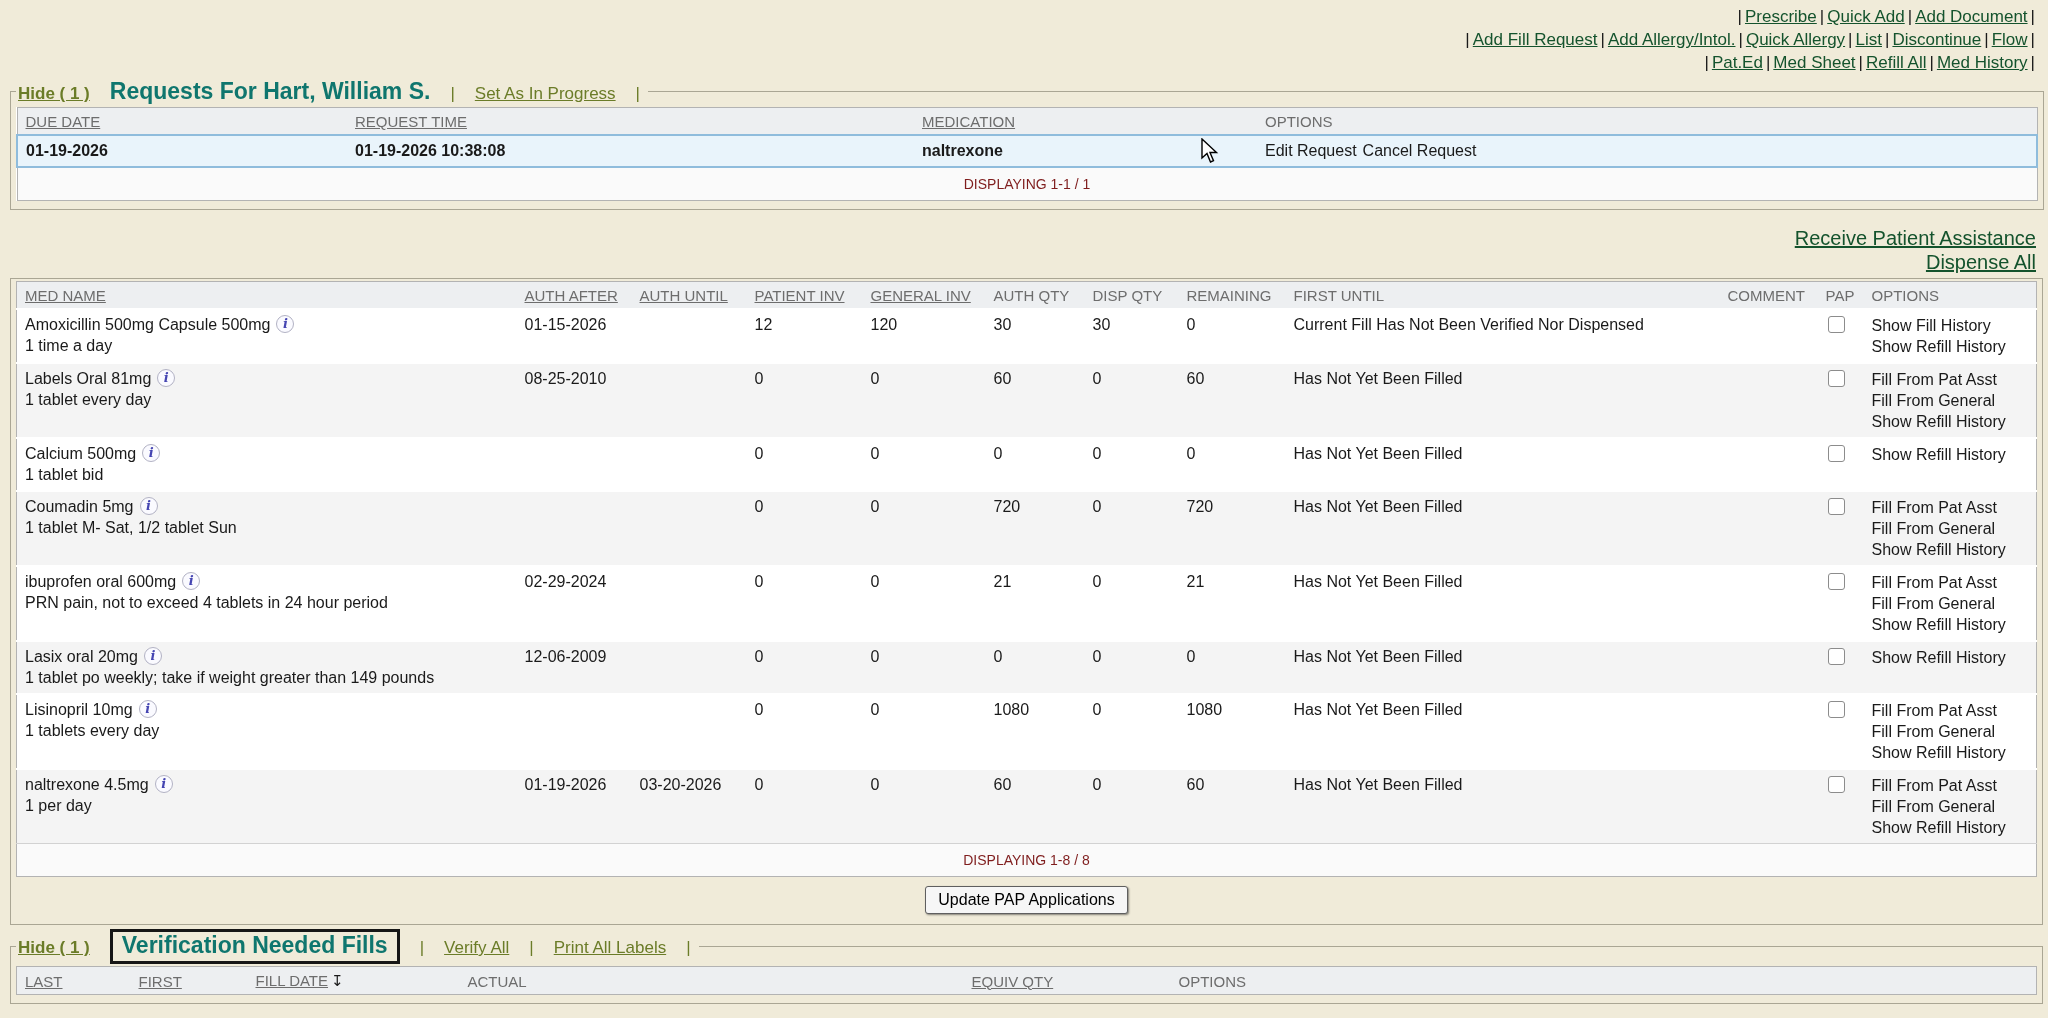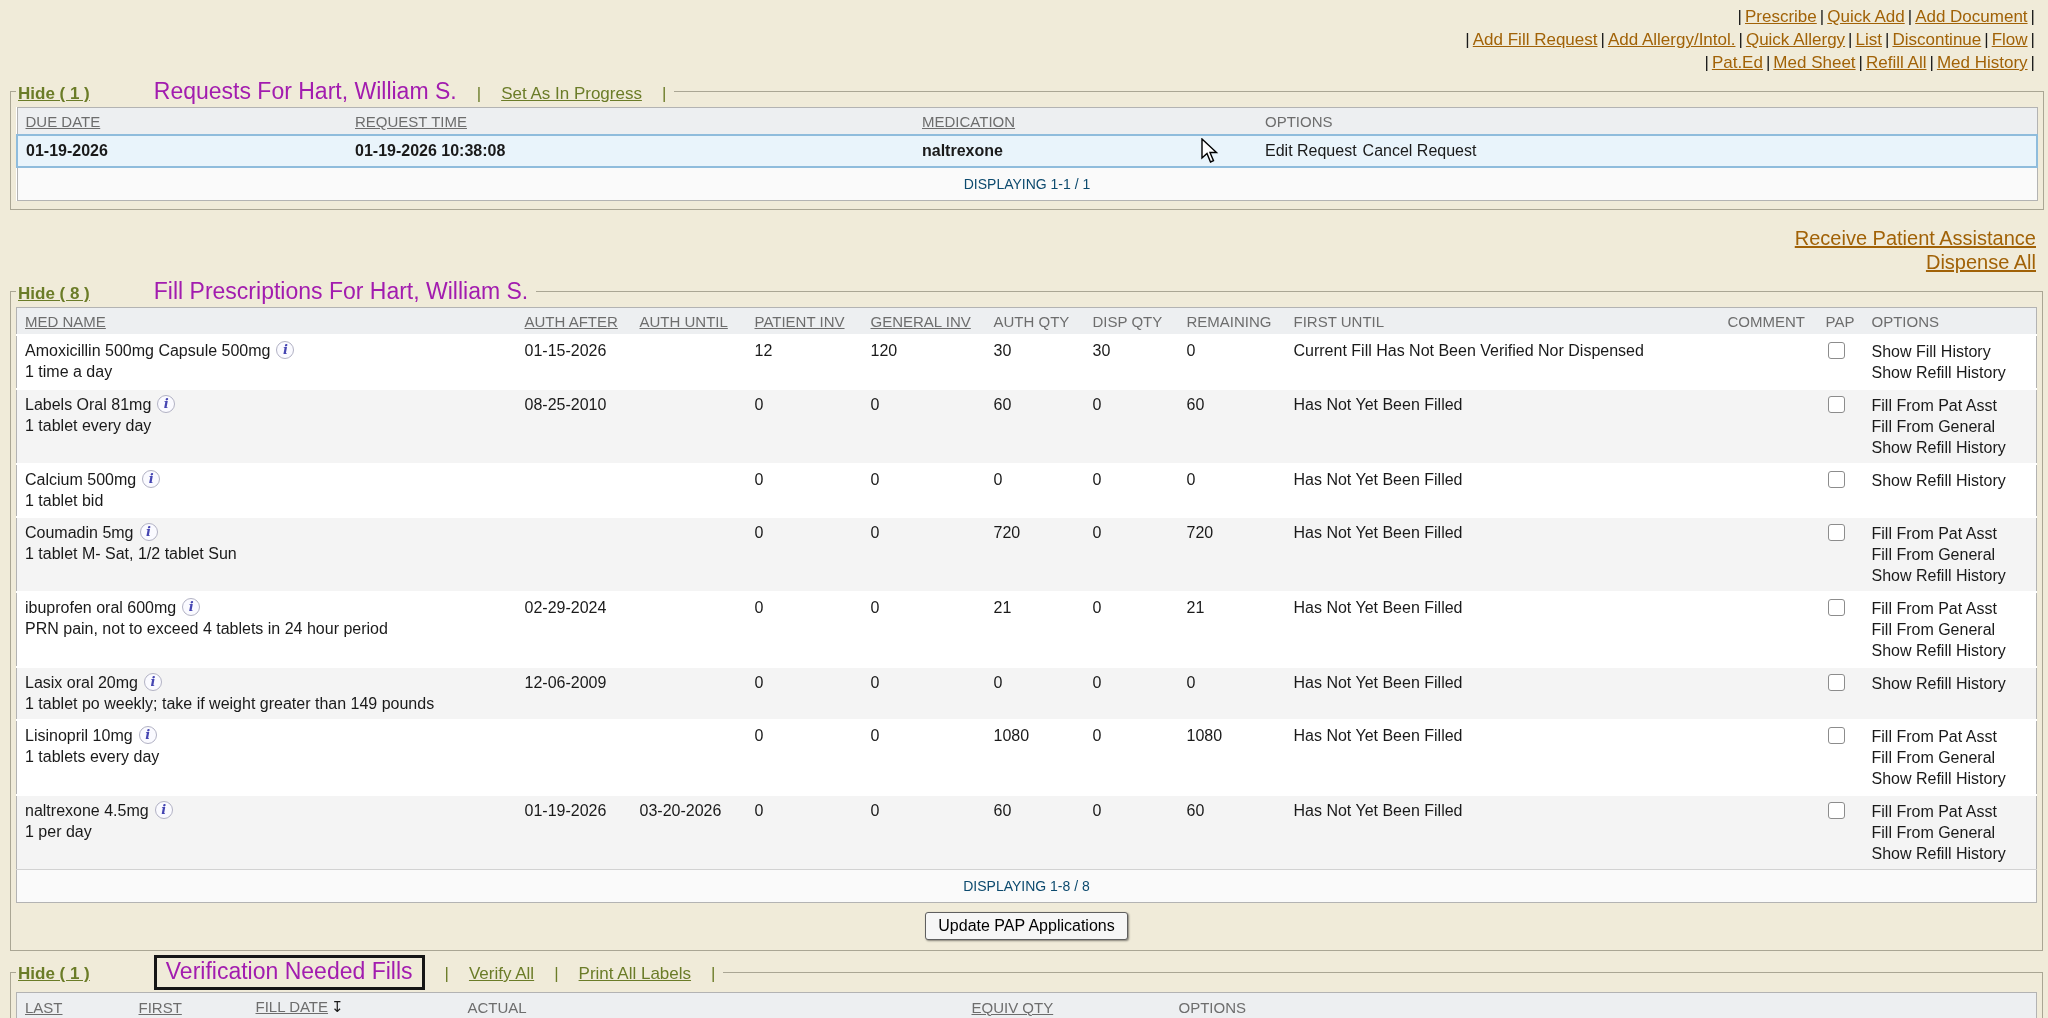--- a/index.html
+++ b/index.html
@@ -2,45 +2,45 @@
 <html><head>
 <meta charset="utf-8">
 <style>
   * { box-sizing: border-box; }
   html,body { margin:0; padding:0; }
   body {
     width:2048px; height:1018px; position:relative; overflow:hidden;
     background:#f0ebd9; color:#1a1a1a;
     font-family:"Liberation Sans", sans-serif;
   }
-  a { color:#a16207; text-decoration:underline; cursor:pointer; }
+  a { color:#14532d; text-decoration:underline; cursor:pointer; }
   .toolbar { text-align:right; padding:5px 10px 0 0; font-size:17px; line-height:23px; }
   .toolbar .sep { margin:0 3px; }
   .right-links { text-align:right; padding:16px 12px 0 0; font-size:20px; line-height:24px; }
   .right-links a { display:inline-block; }
 
   fieldset { border:1px solid #aaa694; margin:4px 10px 0 10px; padding:2px 5px 8px 5px; }
   legend { display:flex; align-items:baseline; gap:20px; padding:0 8px 0 2px; }
   .hide-link { color:#6b7c28; font-weight:bold; font-size:17px; }
-  .sec-title { color:#a21caf; font-weight:normal; font-size:23px; white-space:nowrap;margin-left:44px; }
+  .sec-title { color:#0f766e; font-weight:bold; font-size:23px; white-space:nowrap; }
   .sec-link { color:#6b7c28; font-size:17px; }
   .sec-sep { color:#6b7c28; font-size:17px; text-decoration:none; }
   .boxed { border:3px solid #161616; padding:0 9px 2px 9px; }
 
   table.grid { width:100%; border-collapse:collapse; table-layout:fixed; background:#fff; border:1px solid #b3b3b3;padding-left:32px; }
   .grid th {
     background:#edeff1; color:#6d6d6d; font-size:15px; font-weight:normal;
     text-align:left; padding:5px 8px 4px 8px; white-space:nowrap; overflow:hidden;
   }
   .grid th .hlabel { text-decoration:none; }
   .grid th.sortable .hlabel { text-decoration:underline; }
   .grid td { font-size:16px; padding:5px 8px; vertical-align:top; line-height:20px; overflow:hidden; }
   tr.alt td { background:#f4f4f4; }
   tr.rowline td { border-top:2px solid #fff; }
-  .displaying td { background:#fafafa; border-top:1px solid #d2d2d2; text-align:center; font-size:14px; color:#0c4a6e; padding:6px; }
+  .displaying td { background:#fafafa; border-top:1px solid #d2d2d2; text-align:center; font-size:14px; color:#7f1d1d; padding:6px; }
 
   tr.selected td { background:#e9f4fb; border-top:2px solid #8fbcdc; border-bottom:2px solid #8fbcdc; font-weight:bold; }
   tr.selected td:first-child { border-left:2px solid #8fbcdc; }
   tr.selected td:last-child { border-right:2px solid #8fbcdc; }
   tr.selected td.normal { font-weight:normal; }
 
   .sig { margin-top:1px; }
   .info-icon {
     display:inline-block; width:18px; height:18px; border:1px solid #b2b2c4; border-radius:50%;
     background:#fafaff; color:#4545b2; font-family:"DejaVu Serif", serif; font-style:italic; font-weight:bold;
@@ -104,24 +104,20 @@
   </tbody>
     </table>
 </fieldset>
 
 <div class="right-links">
   <div><a>Receive Patient Assistance</a></div>
   <div><a>Dispense All</a></div>
 </div>
 
 <fieldset>
-  <legend>
-    <a class="hide-link">Hide ( 8 )</a>
-    <span class="sec-title">Fill Prescriptions For Hart, William S.</span>
-  </legend>
   <table class="grid">
     <colgroup>
         <col style="width:500px">
         <col style="width:115px">
         <col style="width:115px">
         <col style="width:116px">
         <col style="width:123px">
         <col style="width:99px">
         <col style="width:94px">
         <col style="width:107px">

